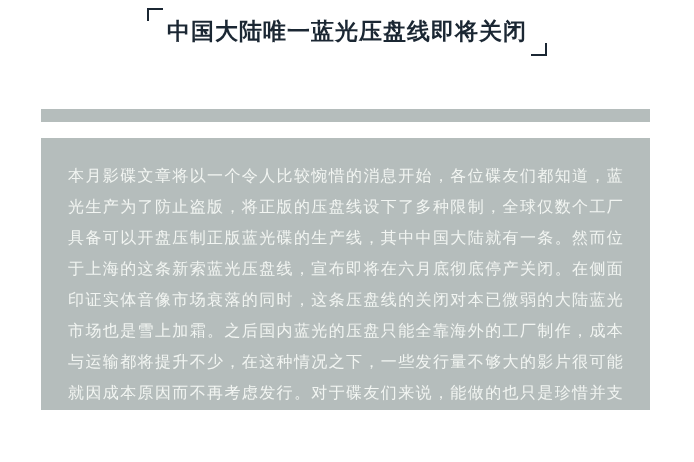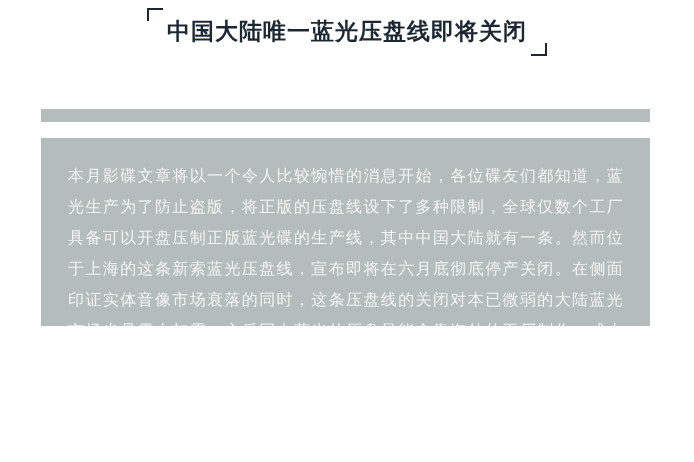--- a/index.html
+++ b/index.html
@@ -11,21 +11,21 @@
   }
   * { box-sizing: border-box; }
   html, body { margin: 0; padding: 0; }
   body {
     font-family: "Liberation Sans", "DejaVu Sans", sans-serif;
     background: var(--page-bg);
   }
   .screen {
     position: relative;
     width: 694px;
-    height: 326px;
+    height: 410px;
     background: var(--page-bg);
     overflow: hidden;
   }
   .title-row {
     position: absolute;
     top: 6px;
     left: 0;
     right: 0;
     text-align: center;
   }

